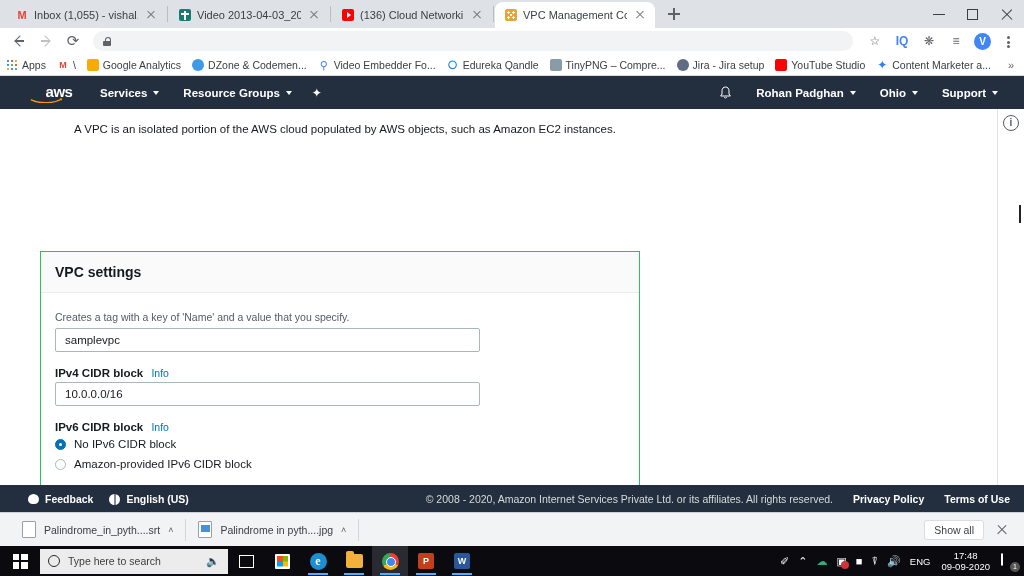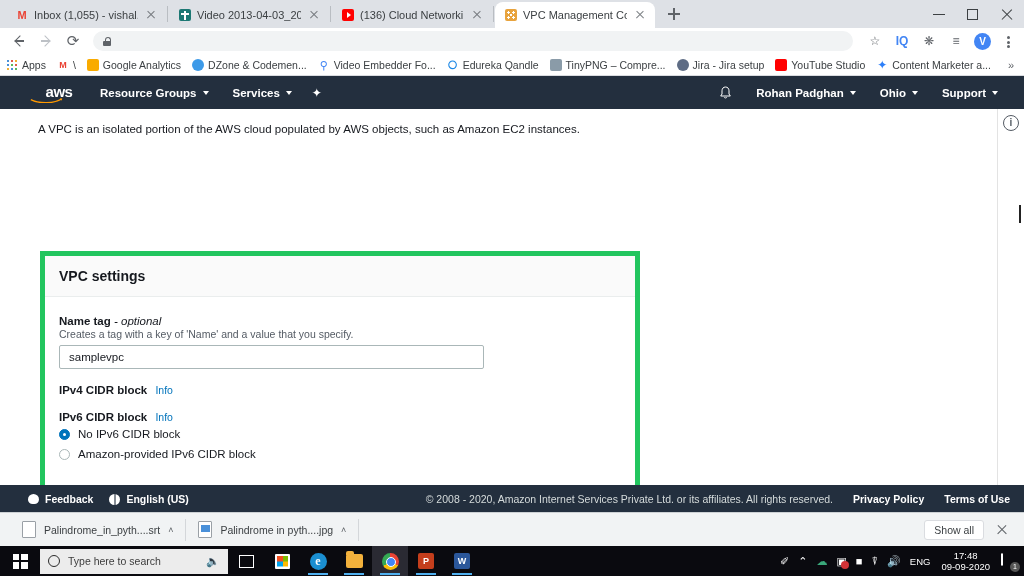--- a/index.html
+++ b/index.html
@@ -115,25 +115,25 @@
   .awsnav{ height:33px; background:#232f3e; display:flex; align-items:center; color:#fff; font-size:11.5px;}
   .aws-logo{ width:58px; text-align:center; position:relative; margin-left:30px;}
   .aws-logo .w{ font-weight:bold; font-size:15px; letter-spacing:-.5px;}
   .aws-logo .smile{ display:block; height:5px; margin-top:-2px;}
   .navitem{ padding:0 12px; display:flex; align-items:center; gap:6px; font-weight:bold; height:33px;}
   .caret{ width:0;height:0;border-left:3.5px solid transparent;border-right:3.5px solid transparent;border-top:4px solid #fff;}
   .pin{ margin-left:8px; font-size:12px;}
   .nav-right{ margin-left:auto; display:flex; align-items:center; padding-right:14px;}
 
   
-  .content{ position:relative; height:376px; background:#fff; overflow:hidden;}
+  .content{ position:relative; height:376px; background:#fff; overflow:hidden;padding-left:36px;}
   .intro{ font-size:11.5px; color:#16191f; padding:14px 0 0 38px; }
   .panel{
     position:absolute; left:40px; top:142px; width:600px; height:322px;
-    border:5px solid #22c55e; background:#fff;
+    border:1px solid #22c55e; background:#fff;
   }
   .panel-head{ height:41px; background:#fafafa; border-bottom:1px solid #eaeded; display:flex; align-items:center; padding-left:14px;}
   .panel-title{ font-size:14px; font-weight:bold; color:#16191f;}
   .panel-body{ padding:18px 14px 0 14px;}
   .fld{ margin-bottom:15px; }
   .lbl{ font-size:11.5px; color:#16191f; font-weight:bold; margin-bottom:1px;}
   .lbl .opt{ font-weight:normal; font-style:italic; }
   .lbl .info{ color:#0073bb; font-weight:normal; font-size:10.5px; margin-left:5px;}
   .hint{ font-size:10.5px; color:#545b64; margin-bottom:5px;}
   .inp{
@@ -335,25 +335,25 @@
 
     <div class="awsnav">
       <div class="aws-logo">
         <span class="w">aws</span>
         <svg class="smile" viewBox="0 0 40 6">
           <path d="M1 2 C10 7, 30 7, 38 1" stroke="#ff9900" stroke-width="1.6" fill="none"></path>
           <path d="M36 0.6 L39 1 L37.4 3.2 Z" fill="#ff9900"></path>
         </svg>
       </div>
       <div class="navitem">
+        <span>Services</span>
+        <span class="caret"></span>
+      </div>
+      <div class="navitem">
         <span>Resource Groups</span>
-        <span class="caret"></span>
-      </div>
-      <div class="navitem">
-        <span>Services</span>
         <span class="caret"></span>
       </div>
       <div class="pin">✦</div>
       <div class="nav-right">
         <div class="navitem">
           <svg width="13" height="14" viewBox="0 0 13 14">
             <path d="M6.5 1 C4.3 1 3 2.6 3 4.8 L3 8 L1.7 10 L11.3 10 L10 8 L10 4.8 C10 2.6 8.7 1 6.5 1 Z" fill="none" stroke="#fff" stroke-width="1"></path>
             <path d="M5.2 11.2 C5.4 12.2 7.6 12.2 7.8 11.2" fill="none" stroke="#fff" stroke-width="1"></path>
           </svg>
         </div>
@@ -375,33 +375,30 @@
     <div class="content">
       <div class="intro">A VPC is an isolated portion of the AWS cloud populated by AWS objects, such as Amazon EC2 instances.</div>
 
       <div class="panel">
         <div class="panel-head">
           <span class="panel-title">VPC settings</span>
         </div>
         <div class="panel-body">
 
           <div class="fld">
-            <div class="lbl">
-              <span>Name tag</span>
-              <span class="opt">- optional</span>
-            </div>
             <div class="hint">Creates a tag with a key of 'Name' and a value that you specify.</div>
             <div class="inp" placeholder="Enter a name">samplevpc</div>
           </div>
 
           <div class="fld">
             <div class="lbl">
               <span>IPv4 CIDR block</span>
               <span class="info">Info</span>
             </div>
+            <div class="inp" style="margin-top:3px" placeholder="10.0.0.0/16">10.0.0.0/16</div>
           </div>
 
           <div class="fld">
             <div class="lbl">
               <span>IPv6 CIDR block</span>
               <span class="info">Info</span>
             </div>
             <div class="radio-row">
               <span class="radio on"></span>
               <span class="radio-lbl">No IPv6 CIDR block</span>

